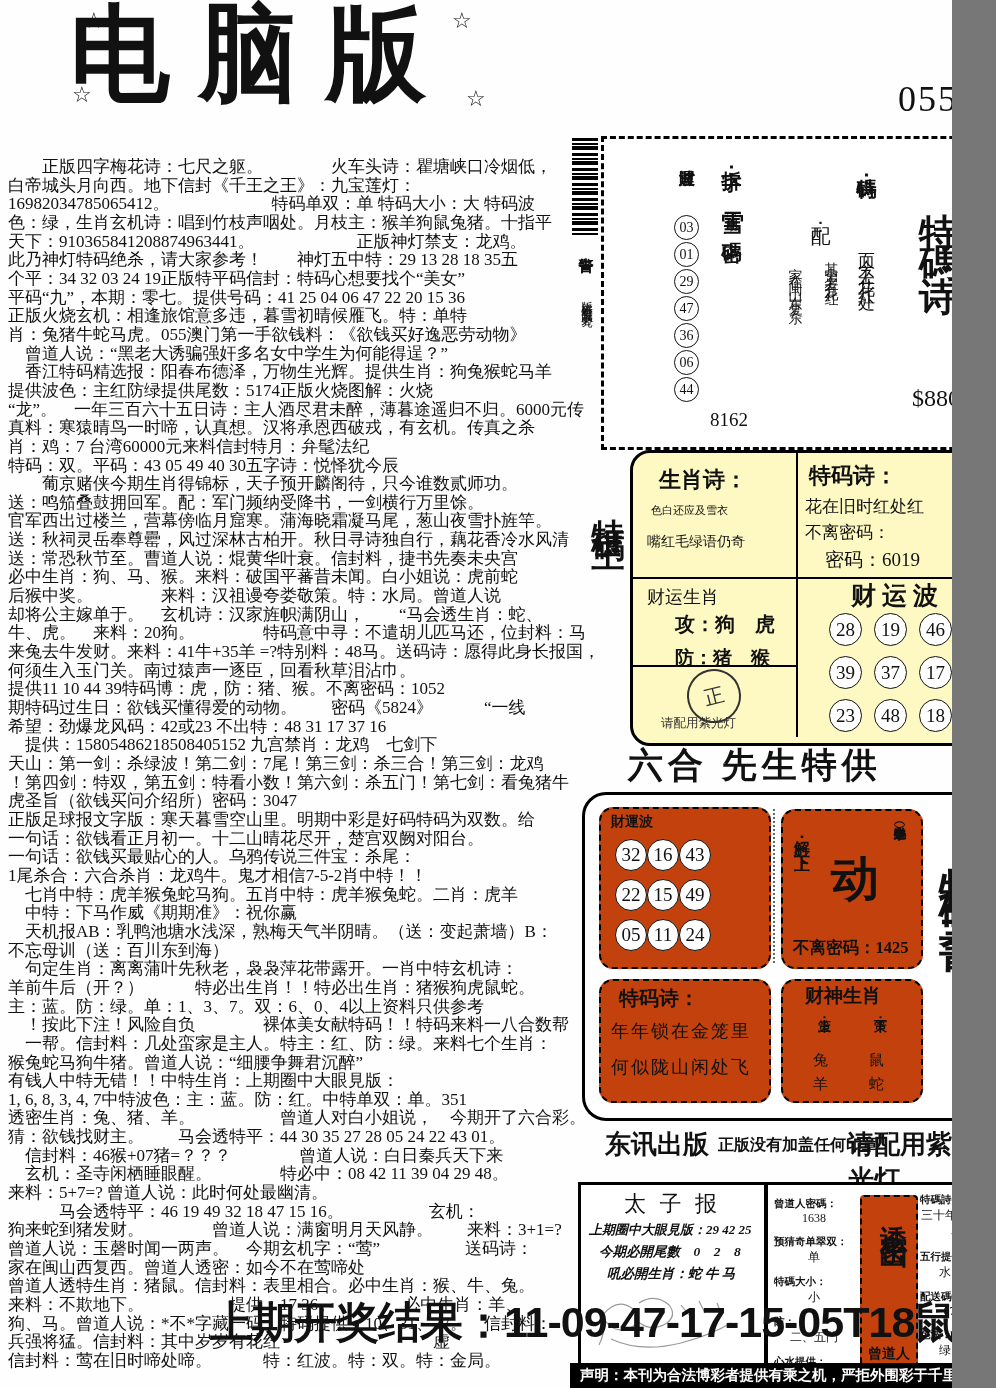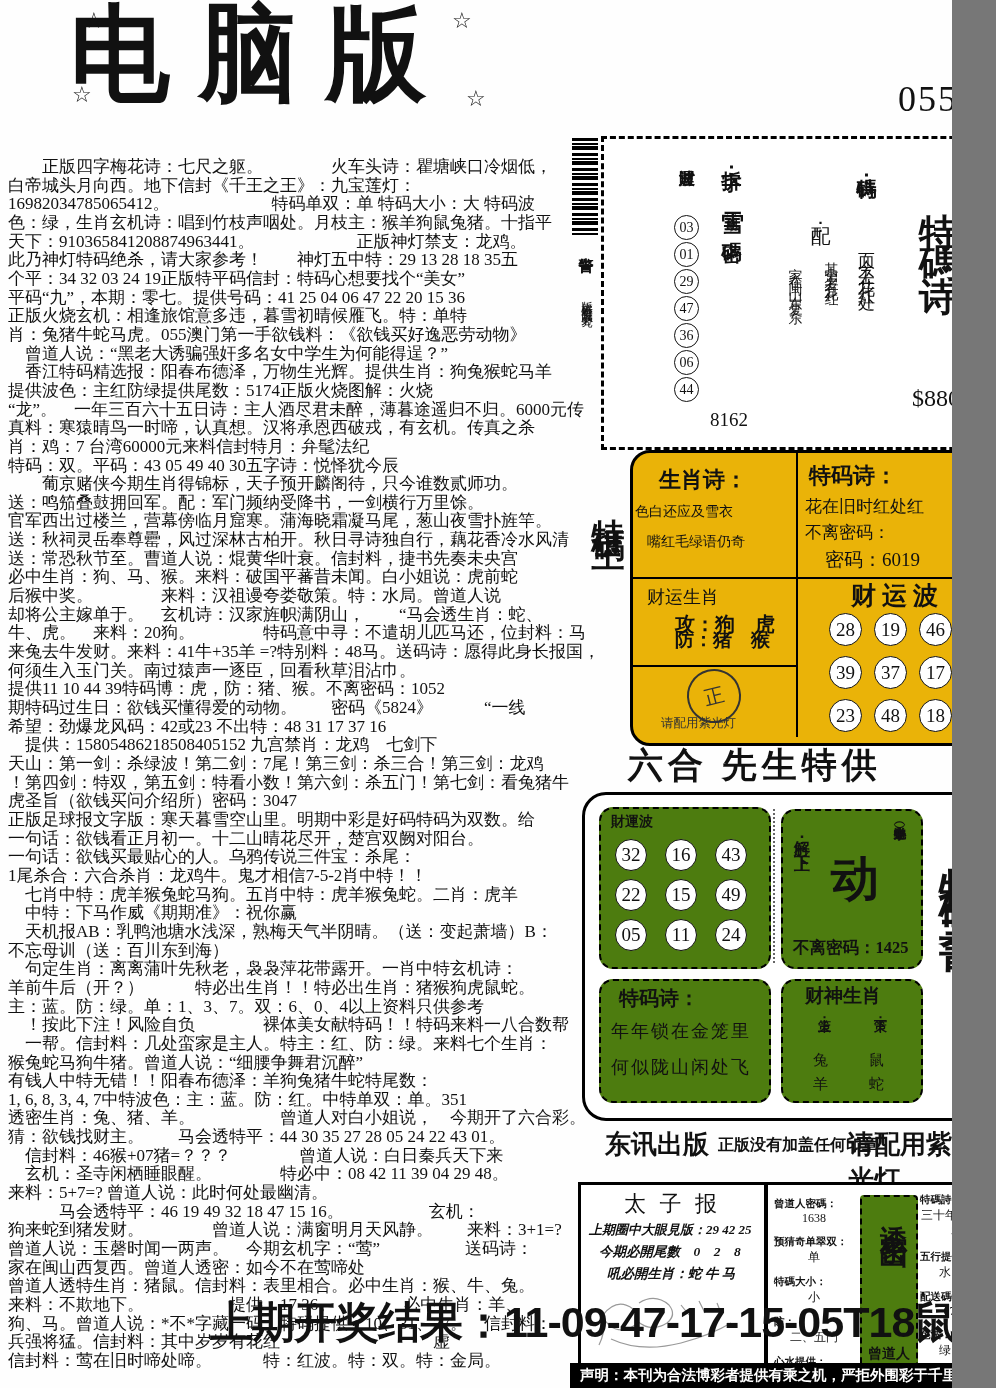--- a/index.html
+++ b/index.html
@@ -23,30 +23,30 @@
   
   #top-box{left:601px;top:136px;width:384px;height:308px;border:3px dashed #000;background:#fff;z-index:2;}
   #top-box .circ{width:23px;height:23px;font-size:14px;margin-bottom:2px;}
   #barcode{left:572px;top:138px;width:26px;height:98px;z-index:2;
     background:repeating-linear-gradient(180deg,#000 0 3px,#fff 3px 5px,#000 5px 7px,#fff 7px 8px,#000 8px 12px,#fff 12px 15px);}
   #warning-vert{left:576px;top:246px;font-size:15px;font-weight:bold;z-index:2;}
   #copyright-vert{left:579px;top:292px;font-size:11.5px;z-index:2;letter-spacing:2px;}
   
   #tema-wang-vert{left:585px;top:492px;font-size:33px;font-weight:bold;letter-spacing:12px;z-index:2;}
   
-  #tw-box{left:630px;top:450px;width:356px;height:290px;border:3px solid #000;border-radius:20px;background:#eab308;z-index:2;}
+  #tw-box{left:630px;top:450px;width:356px;height:290px;border:3px solid #000;border-radius:20px;background:#fef9c3;z-index:2;}
   #tw-box .circ{width:31px;height:31px;font-size:19px;}
   .line-h{position:absolute;background:#000;height:2px;}
   .line-v{position:absolute;background:#000;width:2px;}
   
   #liuhe-header{left:628px;top:742px;font-size:35px;font-weight:bold;letter-spacing:5px;white-space:nowrap;z-index:2;}
   #liuhe-box{left:582px;top:792px;width:406px;height:323px;border:3.5px solid #000;border-radius:24px;background:#fff;z-index:2;}
-  .dashed-box{position:absolute;border:2px dashed #000;border-radius:14px;background:#4d7c0f;text-decoration:underline;}
+  .dashed-box{position:absolute;border:2px dashed #000;border-radius:14px;background:#c2410c;text-decoration:underline;}
   #liuhe-box .circ{width:30px;height:30px;font-size:19px;}
-  #liuhe-box .circ-row{gap:18px;margin-bottom:8px;}
+  #liuhe-box .circ-row{margin-bottom:8px;}
   
   .footer-big{font-size:26px;font-weight:bold;z-index:2;}
   
   #taizibao-box{left:578px;top:1182px;width:183px;height:203px;border:3.5px solid #000;background:#fff;z-index:2;}
   #toumihan-box{left:765px;top:1182px;width:228px;height:203px;border:3.5px solid #000;background:#fff;z-index:2;}
   .hand{font-style:italic;font-weight:bold;}
   .kv{margin-bottom:9px;}
   .kl{font-weight:bold;font-size:10.5px;display:block;}
   .kvv{font-size:12px;display:block;text-align:center;}
   
@@ -110,21 +110,21 @@
       <div class="bline">　七肖中特：虎羊猴兔蛇马狗。五肖中特：虎羊猴兔蛇。二肖：虎羊</div>
       <div class="bline">　中特：下马作威《期期准》：祝你赢</div>
       <div class="bline">　天机报AB：乳鸭池塘水浅深，熟梅天气半阴晴。（送：变起萧墙）B：</div>
       <div class="bline">不忘母训（送：百川东到海）</div>
       <div class="bline">　句定生肖：离离蒲叶先秋老，袅袅萍花带露开。一肖中特玄机诗：</div>
       <div class="bline">羊前牛后（开？）　　　特必出生肖！！特必出生肖：猪猴狗虎鼠蛇。</div>
       <div class="bline">主：蓝。防：绿。单：1、3、7。双：6、0、4以上资料只供参考</div>
       <div class="bline">　！按此下注！风险自负　　　　裸体美女献特码！！特码来料一八合数帮</div>
       <div class="bline">　一帮。信封料：几处蛮家是主人。特主：红、防：绿。来料七个生肖：</div>
       <div class="bline">猴兔蛇马狗牛猪。曾道人说：“细腰争舞君沉醉”</div>
-      <div class="bline">有钱人中特无错！！阳春布德泽：羊狗兔猪牛蛇特尾数：</div>
+      <div class="bline">有钱人中特无错！！中特生肖：上期圈中大眼見版：</div>
       <div class="bline">1, 6, 8, 3, 4, 7中特波色：主：蓝。防：红。中特单双：单。351</div>
       <div class="bline">透密生肖：兔、猪、羊。　　　　　曾道人对白小姐说，　今期开了六合彩。</div>
       <div class="bline">猜：欲钱找财主。　　马会透特平：44 30 35 27 28 05 24 22 43 01。</div>
       <div class="bline">　信封料：46猴+07猪=？？？　　　　曾道人说：白日秦兵天下来</div>
       <div class="bline">　玄机：圣寺闲栖睡眼醒。　　　　特必中：08 42 11 39 04 29 48。</div>
       <div class="bline">来料：5+7=? 曾道人说：此时何处最幽清。</div>
       <div class="bline">　　　马会透特平：46 19 49 32 18 47 15 16。　　　　　玄机：</div>
       <div class="bline">狗来蛇到猪发财。　　　　曾道人说：满窗明月天风静。　　来料：3+1=?</div>
       <div class="bline">曾道人说：玉磬时闻一两声。　今期玄机字：“莺”　　　　　送码诗：</div>
       <div class="bline">家在闽山西复西。曾道人透密：如今不在莺啼处</div>
@@ -166,29 +166,29 @@
     <div class="abs vt" style="left:308px;top:44px;font-size:38px;font-weight:bold;letter-spacing:32px;">特碼诗</div>
     <div class="abs" style="left:308px;top:246px;font-size:24px;">$880</div>
   </div>
 
   <div class="abs" id="tw-box">
     <div class="line-v" style="left:163px;top:0;height:284px;"></div>
     <div class="line-h" style="left:0;top:124px;width:163px;"></div>
     <div class="line-h" style="left:0;top:212px;width:163px;"></div>
     <div class="line-h" style="left:165px;top:124px;width:191px;"></div>
     <div class="abs" style="left:26px;top:12px;font-size:22px;font-weight:bold;">生肖诗：</div>
-    <div class="abs" style="left:2px;top:50px;font-size:14px;">色白还应及雪衣</div>
+    <div class="abs" style="left:18px;top:50px;font-size:11px;">色白还应及雪衣</div>
     <div class="abs" style="left:14px;top:80px;font-size:14px;">嘴红毛绿语仍奇</div>
     <div class="abs" style="left:176px;top:8px;font-size:22px;font-weight:bold;">特码诗：</div>
     <div class="abs" style="left:172px;top:42px;font-size:17px;">花在旧时红处红</div>
     <div class="abs" style="left:172px;top:68px;font-size:17px;">不离密码：</div>
     <div class="abs" style="left:192px;top:94px;font-size:19px;">密码：6019</div>
     <div class="abs" style="left:14px;top:132px;font-size:18px;">财运生肖</div>
     <div class="abs" style="left:42px;top:158px;font-size:20px;font-weight:bold;">攻：狗　虎</div>
-    <div class="abs" style="left:42px;top:174px;font-size:19px;font-weight:bold;">防：猪　猴</div>
+    <div class="abs" style="left:42px;top:192px;font-size:19px;font-weight:bold;">防：猪　猴</div>
     <div class="abs" style="left:218px;top:126px;font-size:25px;font-weight:bold;letter-spacing:6px;">财运波</div>
     <div class="abs" style="left:196px;top:160px;">
         <div class="circ-row" style="gap: 12px; margin-bottom: 10px; text-align: center;">
           <span class="circ">28</span>
           <span class="circ">19</span>
           <span class="circ">46</span>
         </div>
         <div class="circ-row" style="gap: 12px; margin-bottom: 10px;">
           <span class="circ">39</span>
           <span class="circ">37</span>

